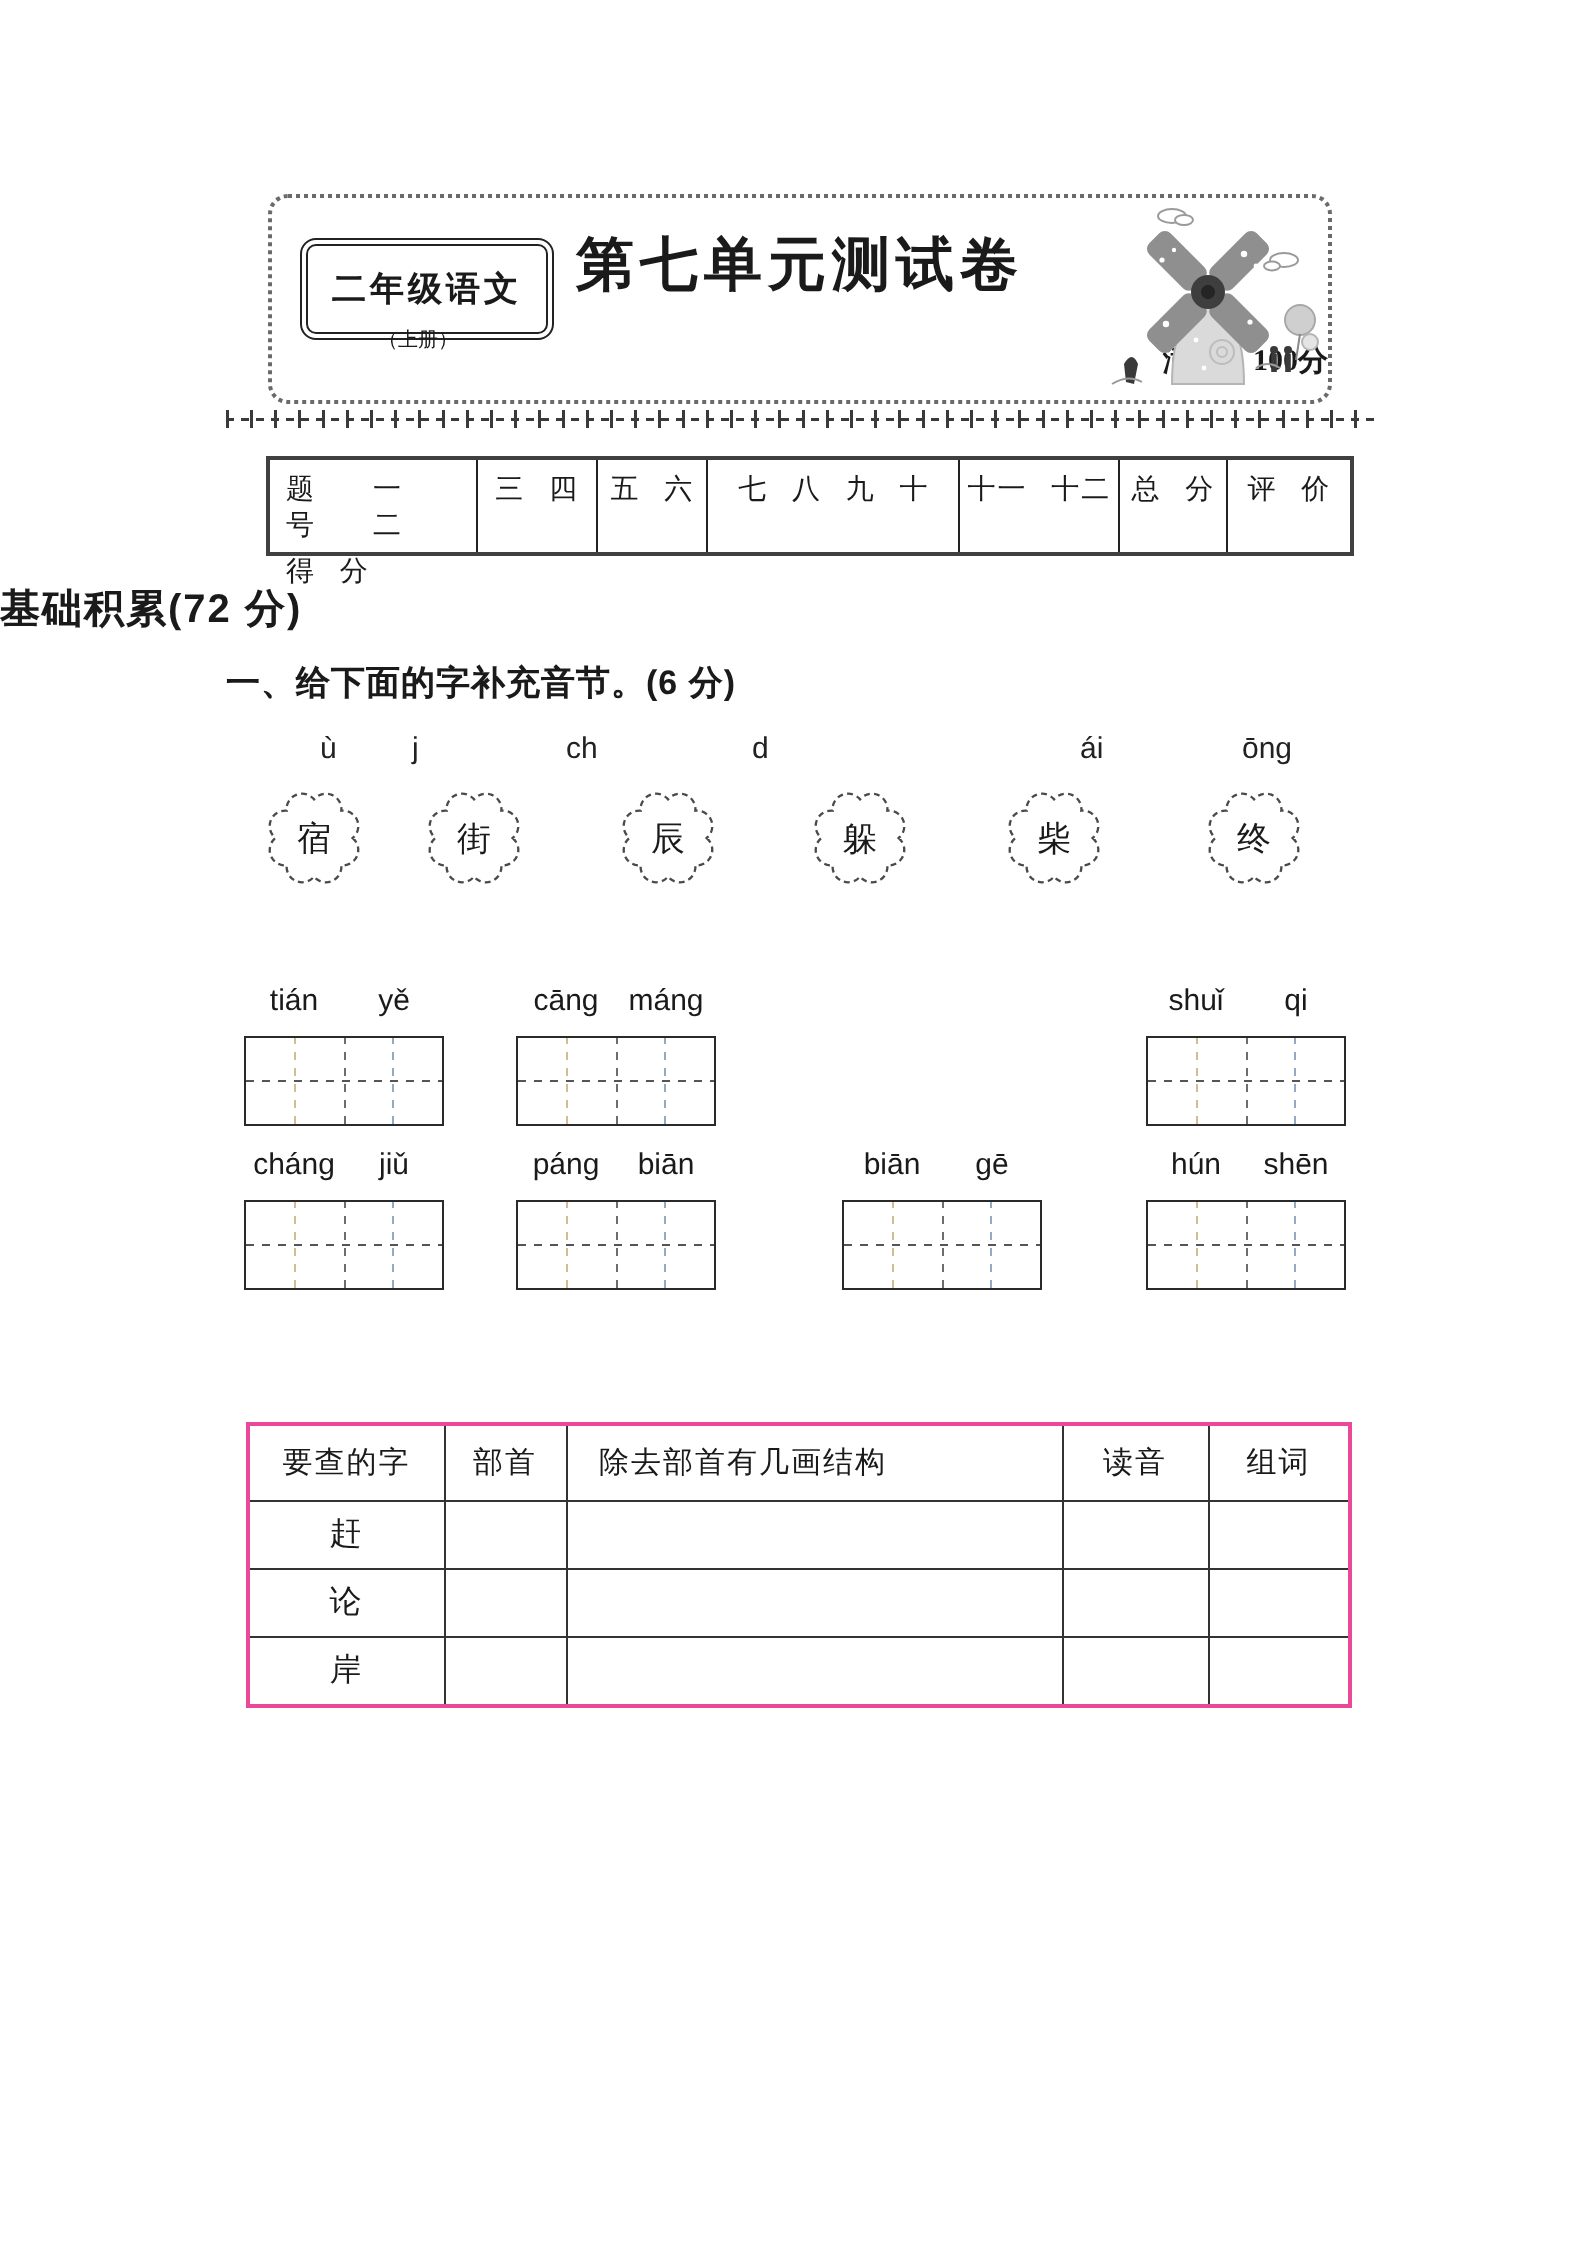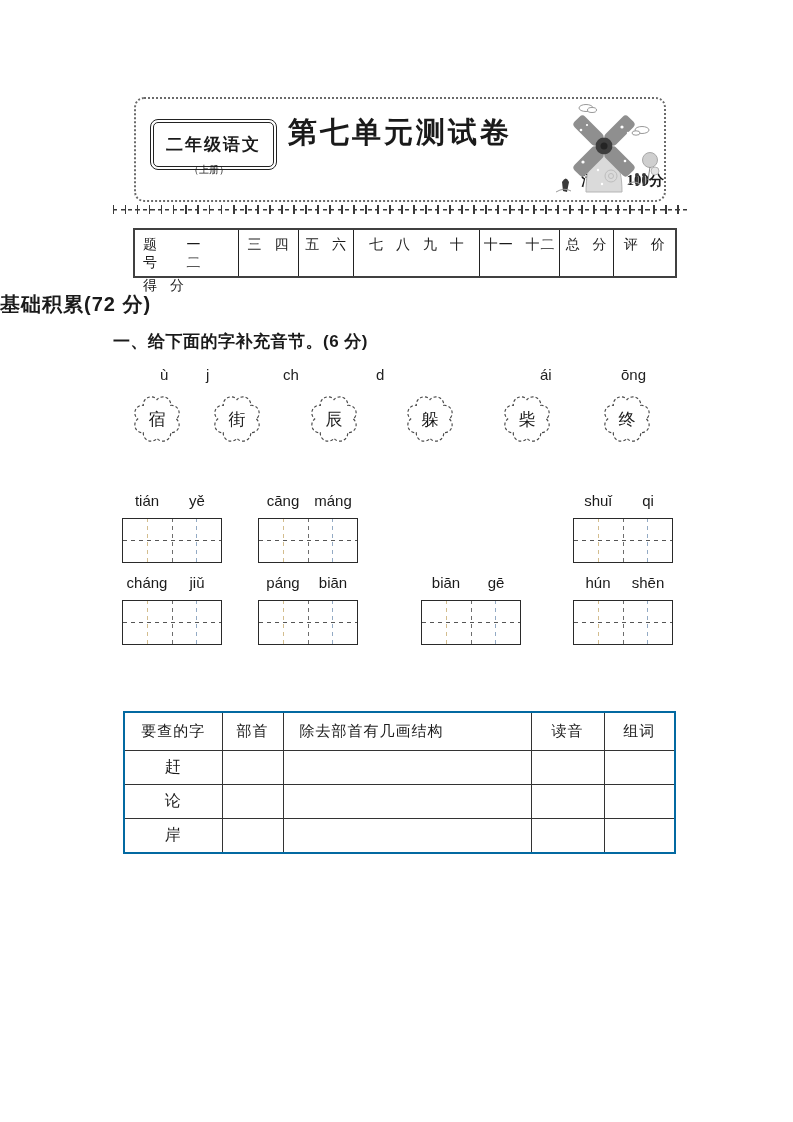--- a/index.html
+++ b/index.html
@@ -63,21 +63,21 @@
     background-image:
       repeating-linear-gradient(90deg,#555 0 4px,transparent 4px 8px),
       repeating-linear-gradient(0deg,#d3bd8e 0 4px,transparent 4px 8px),
       repeating-linear-gradient(0deg,#6d6d6d 0 4px,transparent 4px 8px),
       repeating-linear-gradient(0deg,#93aac4 0 4px,transparent 4px 8px);
     background-size:100% 1px,1px 100%,1px 100%,1px 100%;
     background-position:0 50%,25% 0,50% 0,75% 0;}
 
   
   .dict-table{position:absolute;left:123px;top:711px;width:551px;border-collapse:collapse;
-              table-layout:fixed;font-size:15px;border:2px solid #0369a1;font-family:Liberation Mono, monospace;}
+              table-layout:fixed;font-size:15px;border:2px solid #ec4899;font-family:Liberation Mono, monospace;}
   .dict-table th,.dict-table td{border:1px solid #333;font-weight:normal;text-align:center;
               padding:0;letter-spacing:1px;}
   .dict-table th{height:37px;}
   .dict-table td{height:33px;}
   .thw-inner{display:flex;justify-content:flex-start;padding:0 4px 0 16px;}
   .dt-char{font-size:16px;}
 </style>
 </head>
 <body>
 

